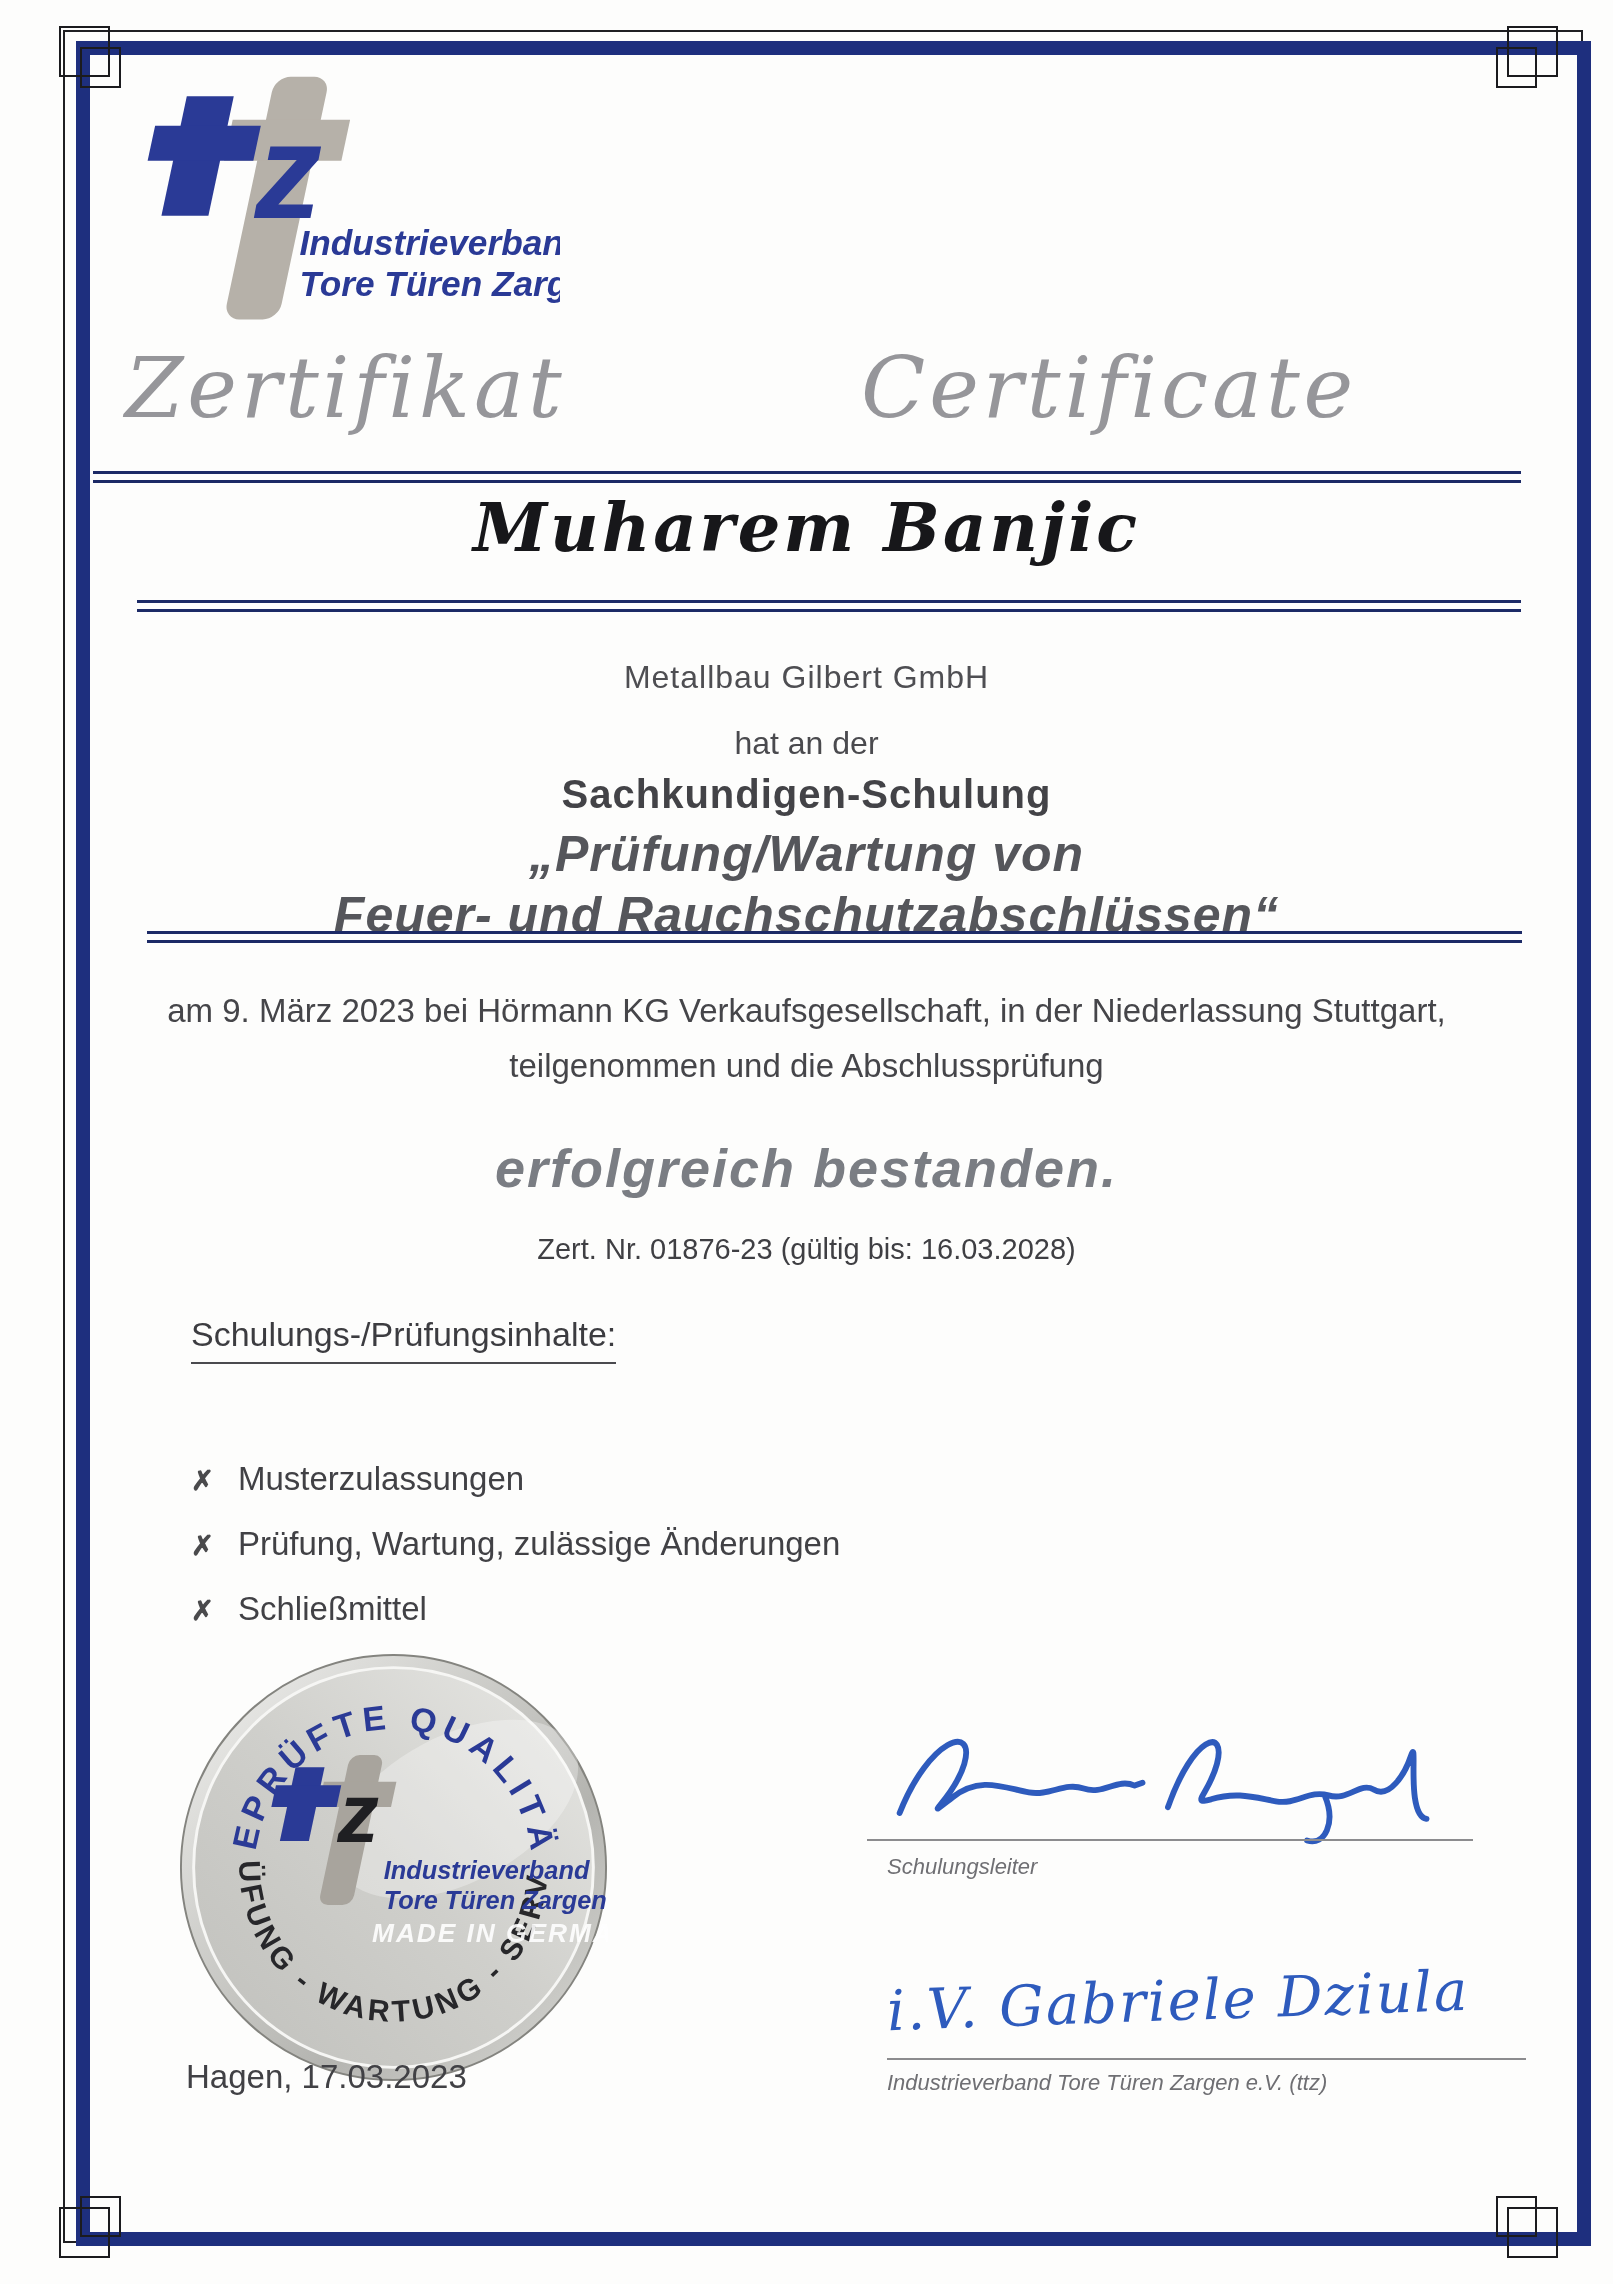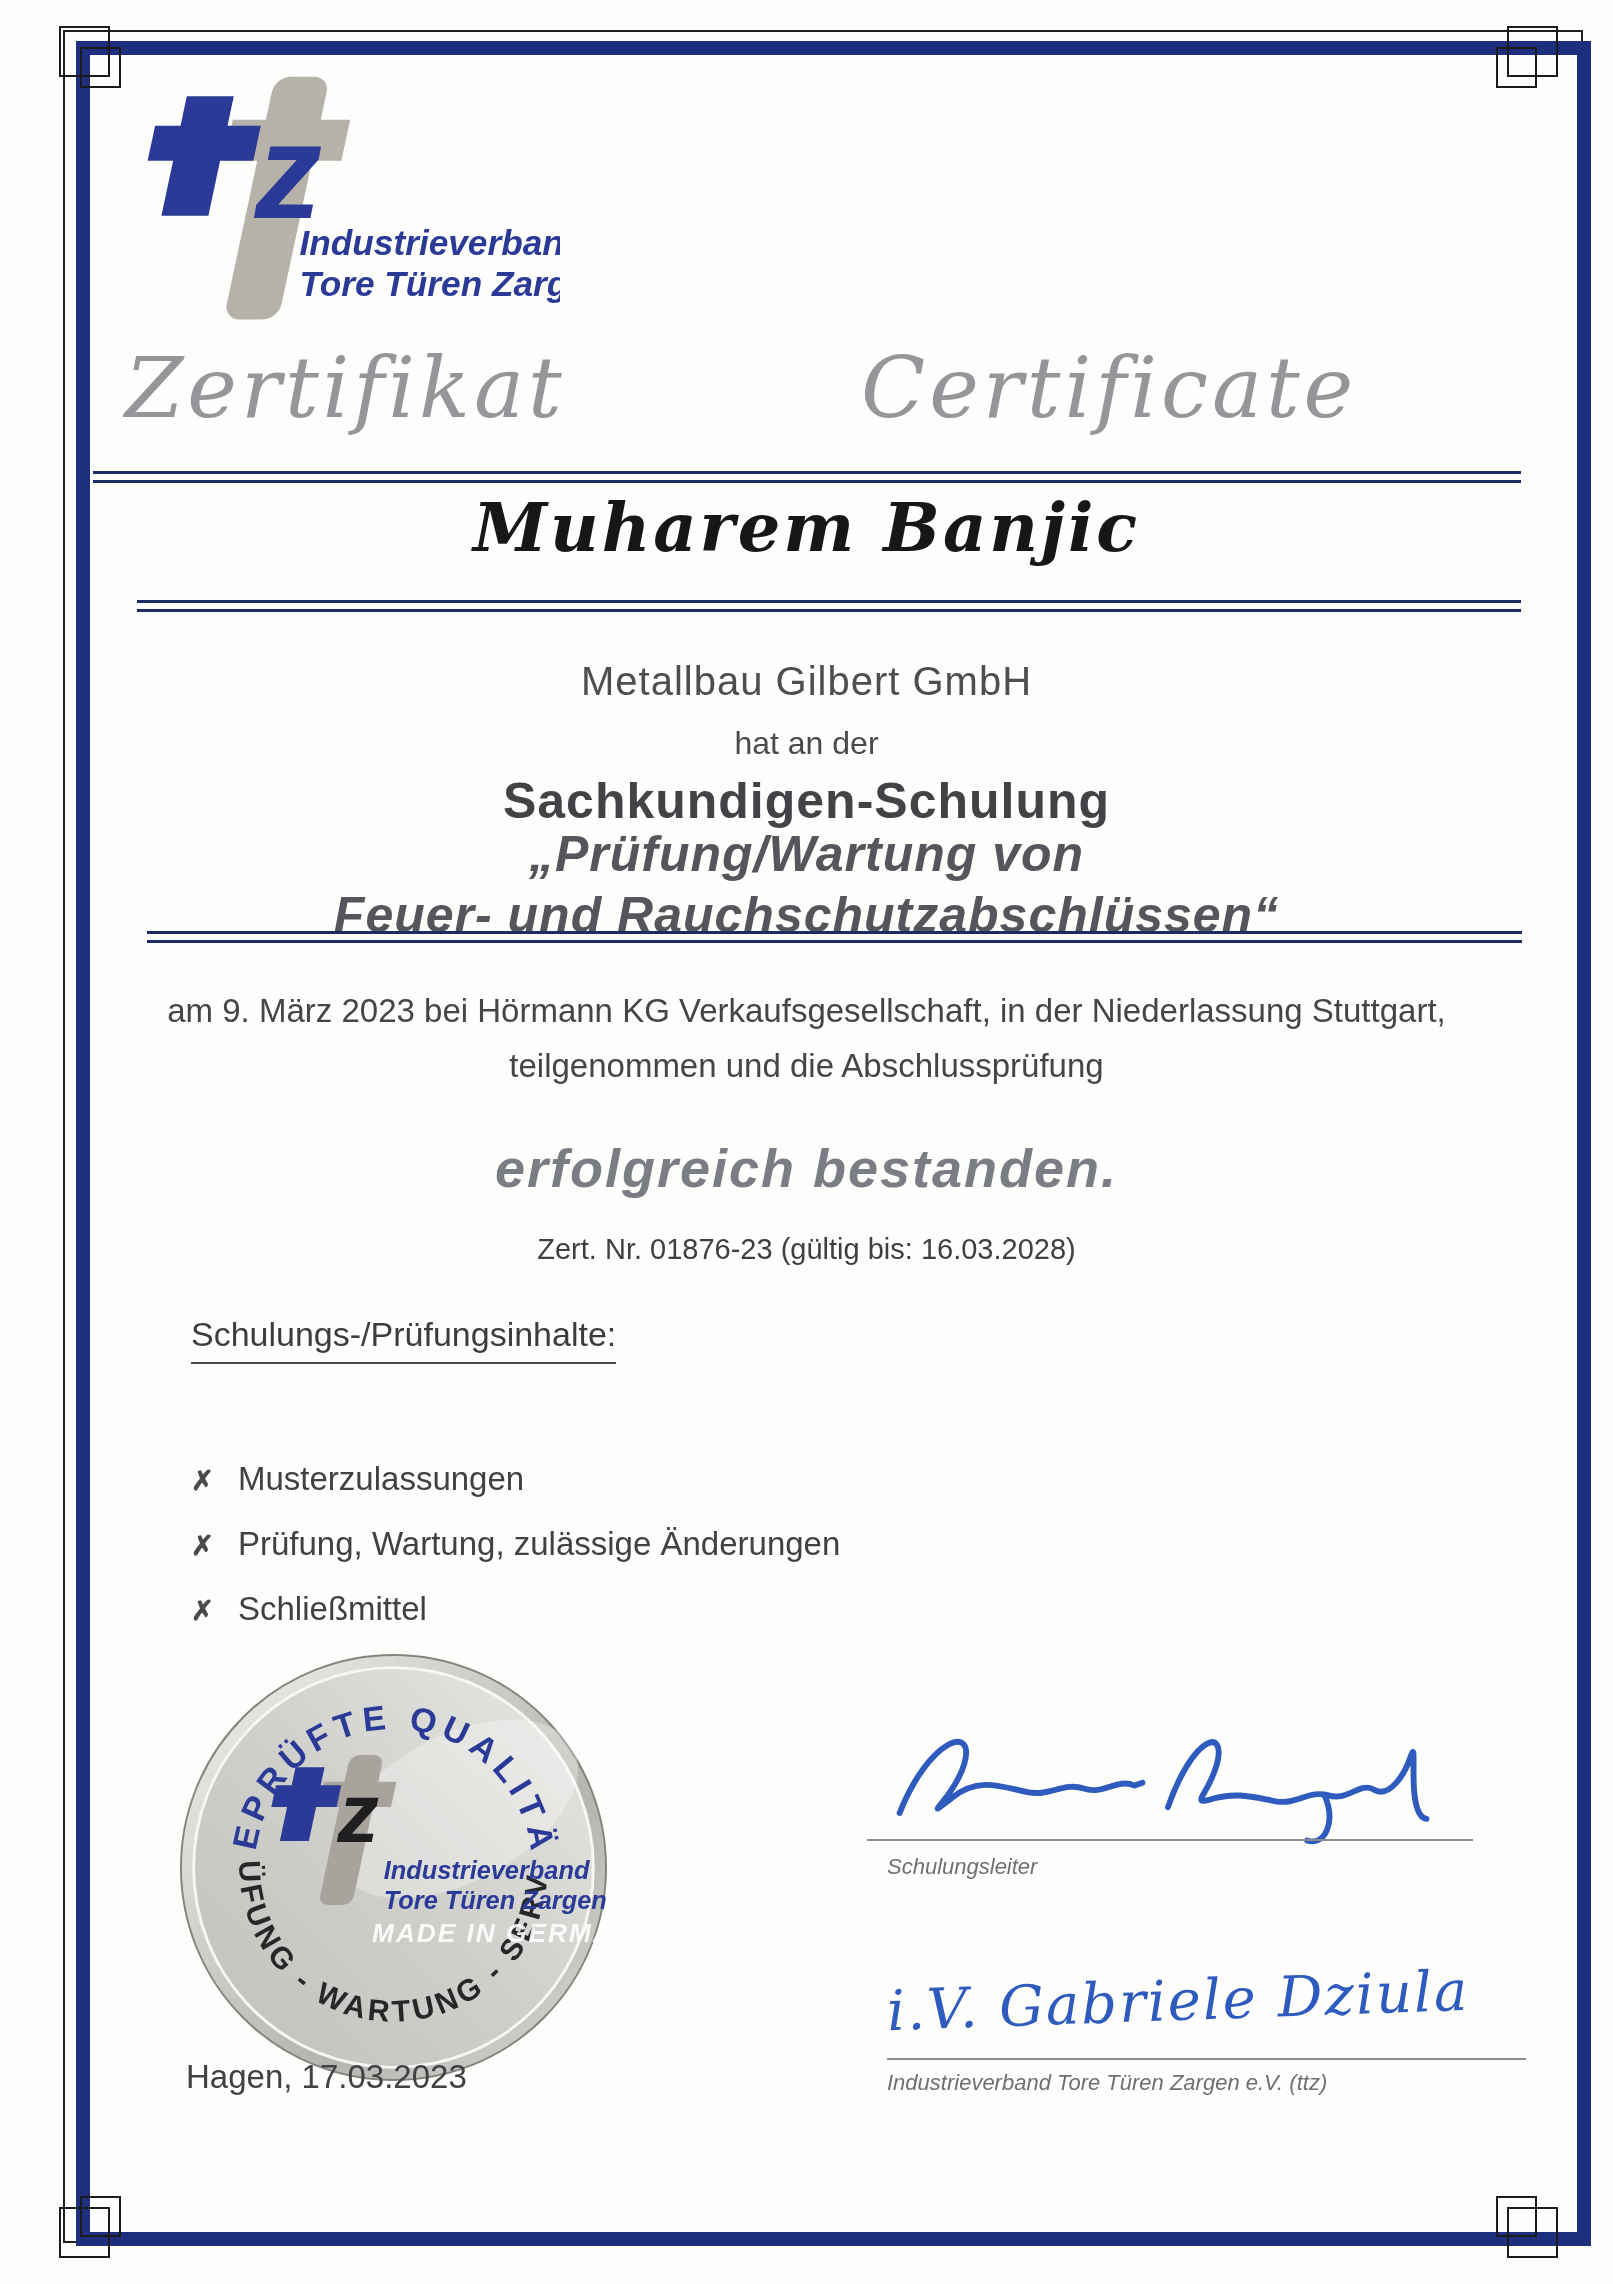--- a/index.html
+++ b/index.html
@@ -12,23 +12,23 @@
   .frame-band{position:absolute;left:76px;top:41px;width:1487px;height:2177px;border:14.7px solid #1e2f7e;}
   .csq{position:absolute;border:2.9px solid #1b1b1e;background:transparent;}
   
   .rule2{position:absolute;height:5.9px;border-top:3.9px solid #1c2a66;border-bottom:3.9px solid #1c2a66;}
   .sigline{position:absolute;height:0;border-top:2px solid #8c8c8e;}
   
   .ctr{position:absolute;left:93px;width:1427px;text-align:center;}
   .script{font-family:"DejaVu Serif",serif;font-style:italic;color:#96969a;}
   .hdr-script{position:absolute;top:339px;font-size:84px;letter-spacing:3.9px;}
   .name{font-family:"DejaVu Serif",serif;font-style:italic;font-weight:600;font-size:67px;color:#17171a;letter-spacing:2.9px;transform:skewX(-4deg);}
-  .company{font-size:40px;color:#4e4e52;letter-spacing:1px;}
+  .company{font-size:32px;color:#4e4e52;letter-spacing:1px;}
   .intro{font-size:32px;color:#4a4a4e;}
-  .course{font-size:50px;font-weight:bold;color:#434347;letter-spacing:1px;}
+  .course{font-size:40px;font-weight:bold;color:#434347;letter-spacing:1px;}
   .title{font-size:50px;font-weight:bold;font-style:italic;color:#55565b;letter-spacing:1px;}
   .event{font-size:33px;color:#454549;}
   .result{font-size:54px;font-weight:bold;font-style:italic;color:#7a7d83;letter-spacing:2px;}
   .certno{font-size:29px;color:#3f3f43;}
   .section-h{position:absolute;left:191px;top:1315px;font-size:34px;color:#3c3c40;}
   .section-h span{border-bottom:2px solid #4a4a4e;padding-bottom:9px;}
   .item{position:absolute;left:191px;font-size:33px;color:#414145;}
   .item .bul{display:inline-block;width:47px;font-size:27.4px;color:#4a4a4c;font-weight:bold;}
   .place{position:absolute;left:186px;top:2058px;font-size:33px;color:#414145;}
   .caption{position:absolute;font-style:italic;font-size:22px;color:#6f6f73;}

